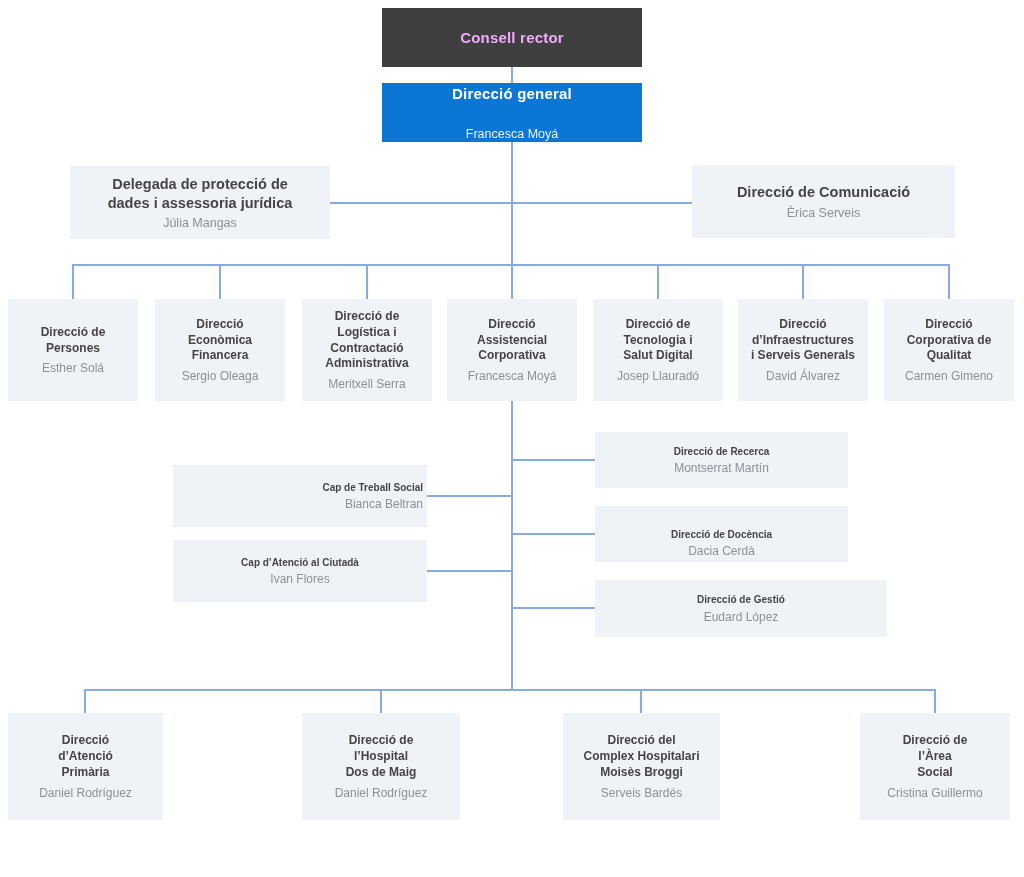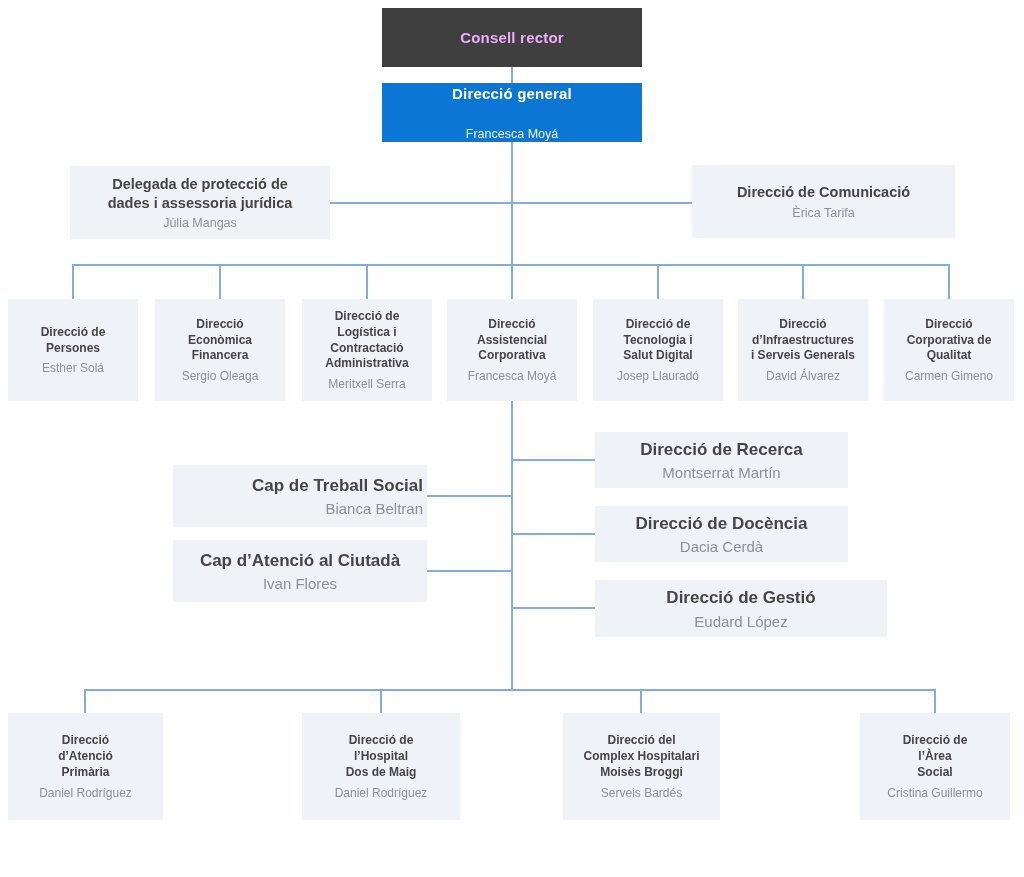--- a/index.html
+++ b/index.html
@@ -18,22 +18,22 @@
   .node .name{color:#8d9097;margin-top:4px;}
   .node.dark{background:#3f3f3f;}
   .node.dark .title{color:#f0abfc;font-size:15px;letter-spacing:.2px;}
   .node.blue{background:#0c76d4;gap:22px;}
   .node.blue .title{color:#ffffff;font-size:15px;letter-spacing:.2px;}
   .node.blue .name{color:#e9f2fc;font-size:12.5px;margin-top:2px;}
   .node.side .title{font-size:14.5px;}
   .node.side .name{font-size:12.5px;margin-top:3px;}
   .node.row1 .title{font-size:12px;}
   .node.row1 .name{font-size:12px;margin-top:5px;}
-  .node.mid .title{font-size:17px;}
-  .node.mid .name{font-size:15px;margin-top:3px;}
+  .node.mid .title{font-size:10px;}
+  .node.mid .name{font-size:12px;margin-top:3px;}
   .node.bottom .title{font-size:12px;}
   .node.bottom .name{font-size:12px;margin-top:5px;}
   .line{position:absolute;background:#86abdc;z-index:1;}
 </style>
 </head>
 <body>
 
 <div class="stage">
 
   <div class="line" style="left:511px;top:67px;width:2px;height:16px;"></div>
@@ -70,21 +70,21 @@
   </div>
 
   <div class="node side" style="left:70px;top:166px;width:260px;height:73px;">
     <div class="title">Delegada de protecció de
 dades i assessoria jurídica</div>
     <div class="name">Júlia Mangas</div>
   </div>
 
   <div class="node side" style="left:692px;top:165px;width:263px;height:73px;">
     <div class="title">Direcció de Comunicació</div>
-    <div class="name">Èrica Tarifa</div>
+    <div class="name">Èrica Serveis</div>
   </div>
 
   <div class="node row1" style="left:8px;top:299px;width:130px;height:102px;">
     <div class="title">Direcció de
 Persones</div>
     <div class="name">Esther Solá</div>
   </div>
   <div class="node row1" style="left:155px;top:299px;width:130px;height:102px;">
     <div class="title">Direcció
 Econòmica
@@ -128,21 +128,21 @@
     <div class="name">Bianca Beltran</div>
   </div>
   <div class="node mid" style="left:173px;top:540px;width:254px;height:62px;">
     <div class="title">Cap d’Atenció al Ciutadà</div>
     <div class="name">Ivan Flores</div>
   </div>
   <div class="node mid" style="left:595px;top:432px;width:253px;height:56px;">
     <div class="title">Direcció de Recerca</div>
     <div class="name">Montserrat Martín</div>
   </div>
-  <div class="node mid" style="left:595px;top:506px;width:253px;height:56px;">
+  <div class="node mid" style="left:595px;top:506px;width:253px;height:56px;justify-content:flex-end;">
     <div class="title">Direcció de Docència</div>
     <div class="name">Dacia Cerdà</div>
   </div>
   <div class="node mid" style="left:595px;top:580px;width:292px;height:57px;">
     <div class="title">Direcció de Gestió</div>
     <div class="name">Eudard López</div>
   </div>
 
   <div class="node bottom" style="left:8px;top:713px;width:155px;height:107px;">
     <div class="title">Direcció

